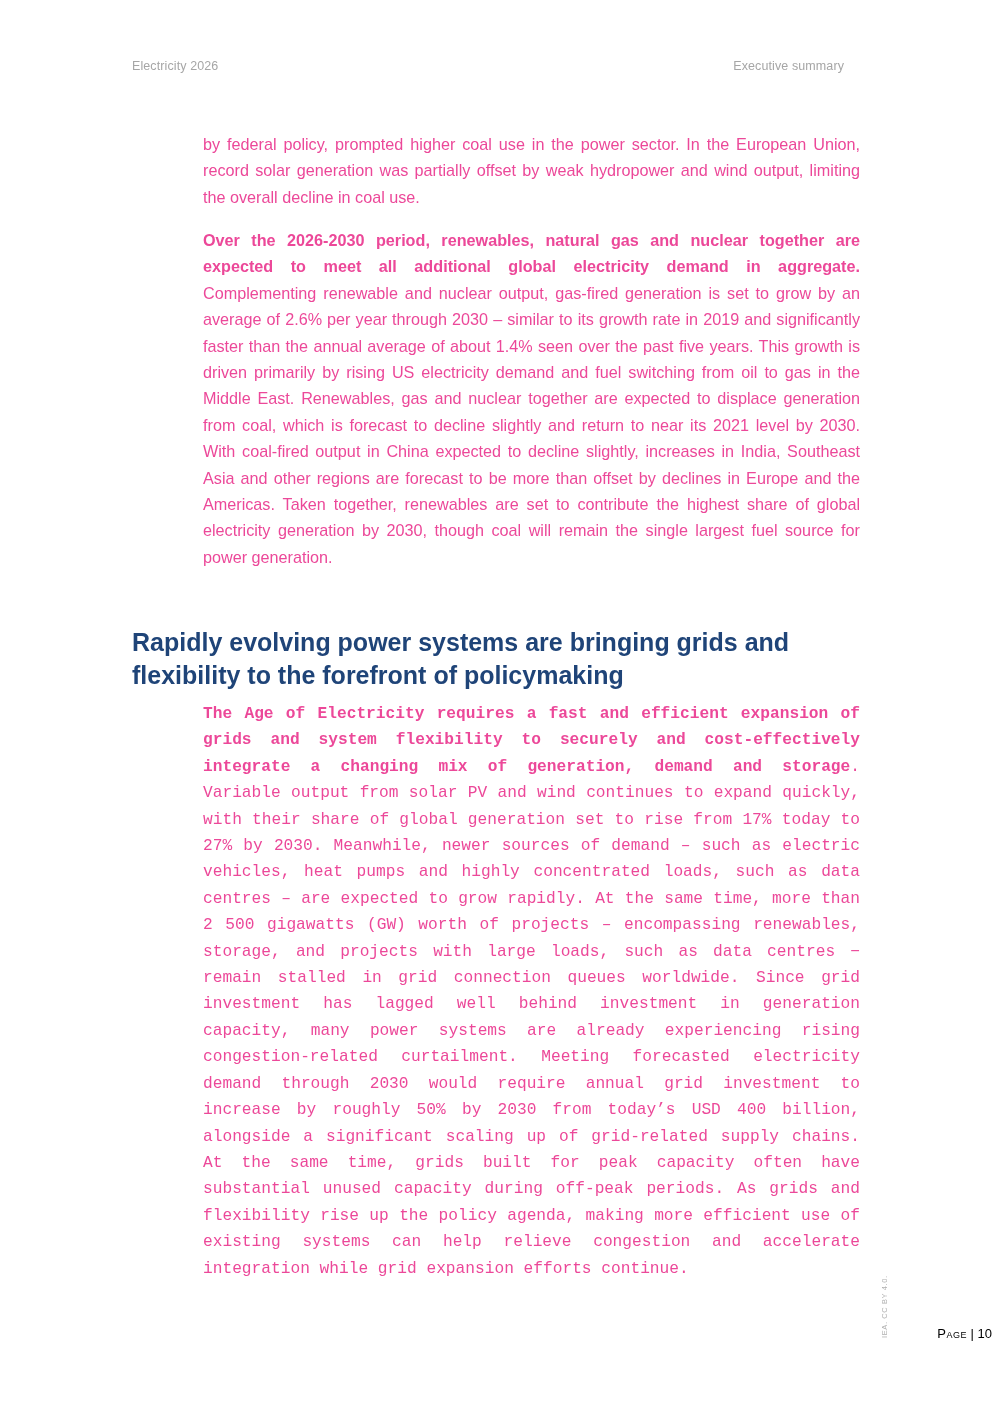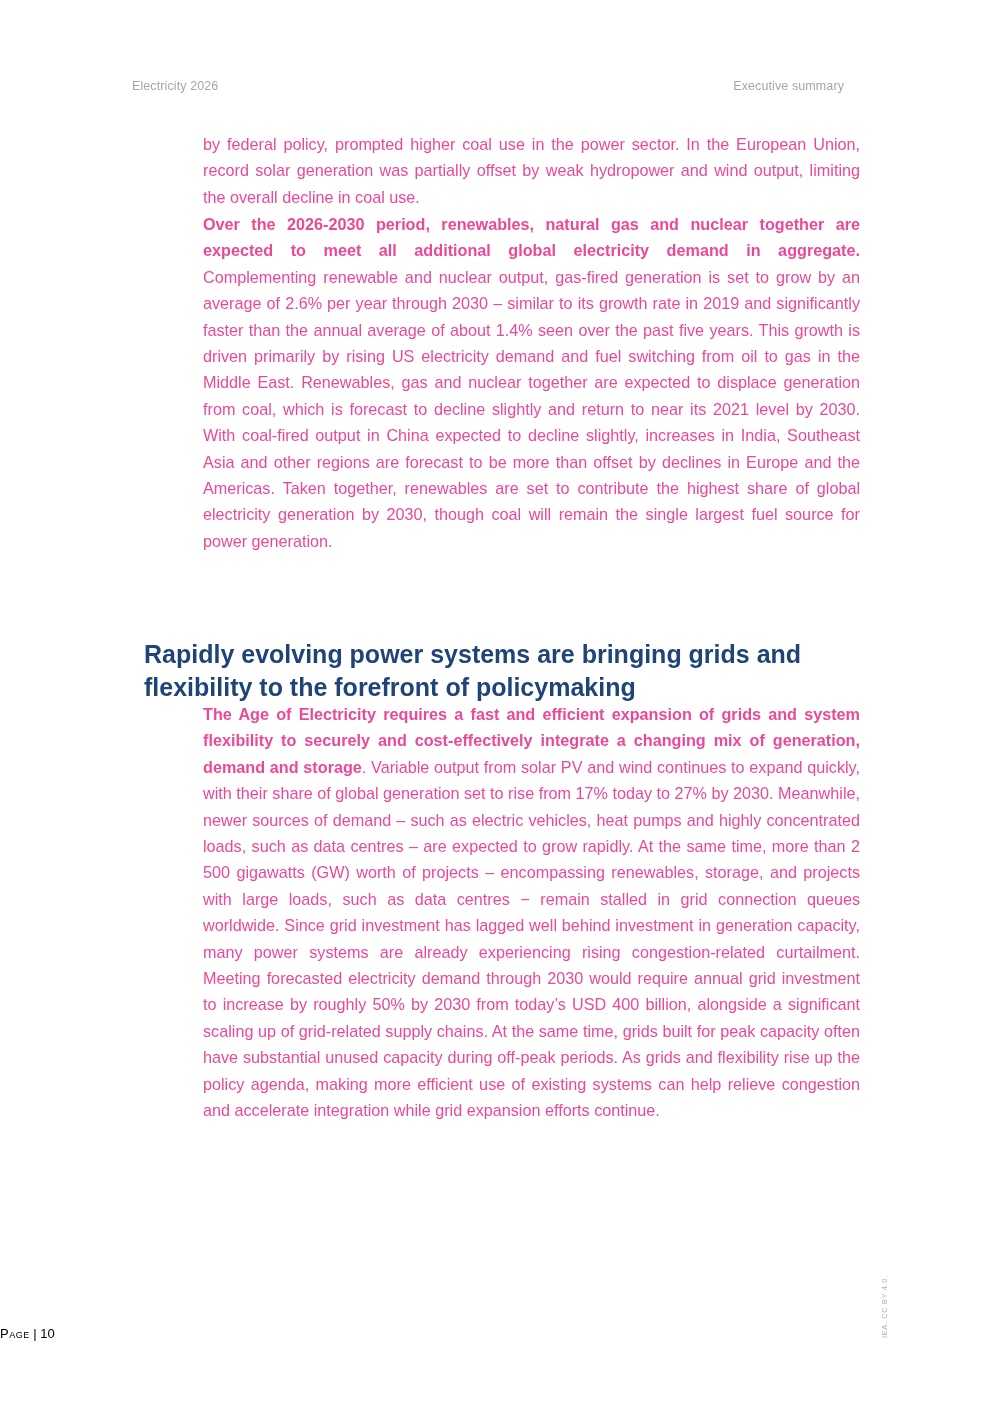--- a/index.html
+++ b/index.html
@@ -17,62 +17,61 @@
     }
     .running-header {
       position: absolute;
       top: 59px;
       left: 132px;
       width: 728px;
       height: 16px;
       font-size: 12.5px;
       color: #a6a6a6;
       letter-spacing: 0.1px;
-      margin-top: 20px;
     }
     .running-header .left { position: absolute; left: 0; top: 0; }
     .running-header .right { position: absolute; right: 16px; top: 0; }
 
     .body-block {
       position: absolute;
       left: 203px;
       width: 657px;
       font-size: 16.2px;
       line-height: 26.4px;
       text-align: justify;
       color: #ec4899;
     }
     .body-block p {
       margin: 0;
     }
     .body-block b {
       font-weight: bold;
     }
     #para-1 { top: 131px; }
-    #para-2 { top: 211px; }
-    #para-3 { top: 701px; }
+    #para-2 { top: 227px; }
+    #para-3 { top: 701px; font-family: Liberation Mono, monospace; }
 
     .section-heading {
       position: absolute;
       top: 626px;
       left: 132px;
       width: 740px;
       font-size: 25px;
       line-height: 33px;
       font-weight: bold;
       color: #1f4478;
-      margin: 12px;
+      margin: 0;
     }
 
     .page-footer {
       position: absolute;
       top: 1326px;
       left: 0;
       width: 992px;
-      text-align: left;
+      text-align: right;
       font-size: 13px;
       color: #000000;
     }
     .page-footer .page-word {
       font-variant: small-caps;
       letter-spacing: 0.5px;
     }
     .license {
       position: absolute;
       left: 880px;

